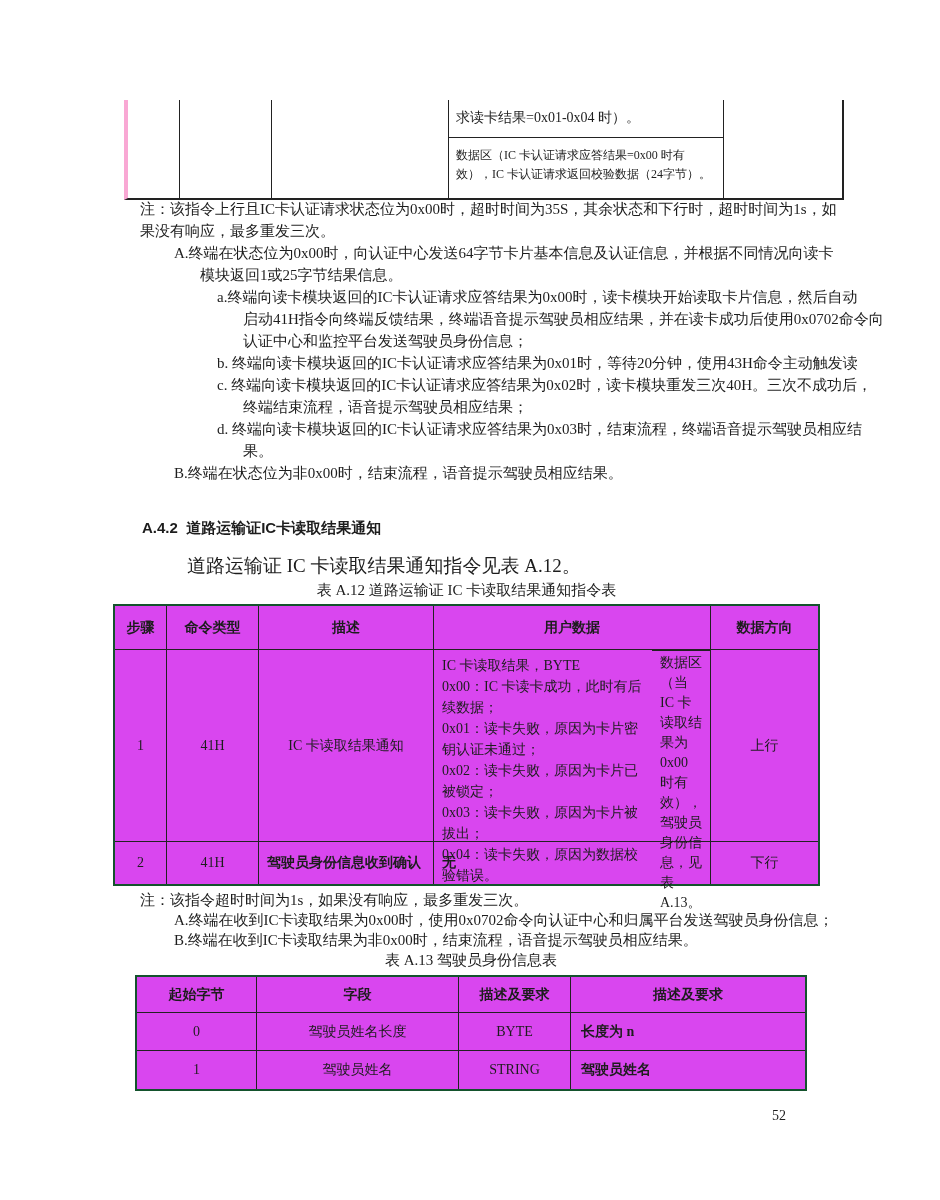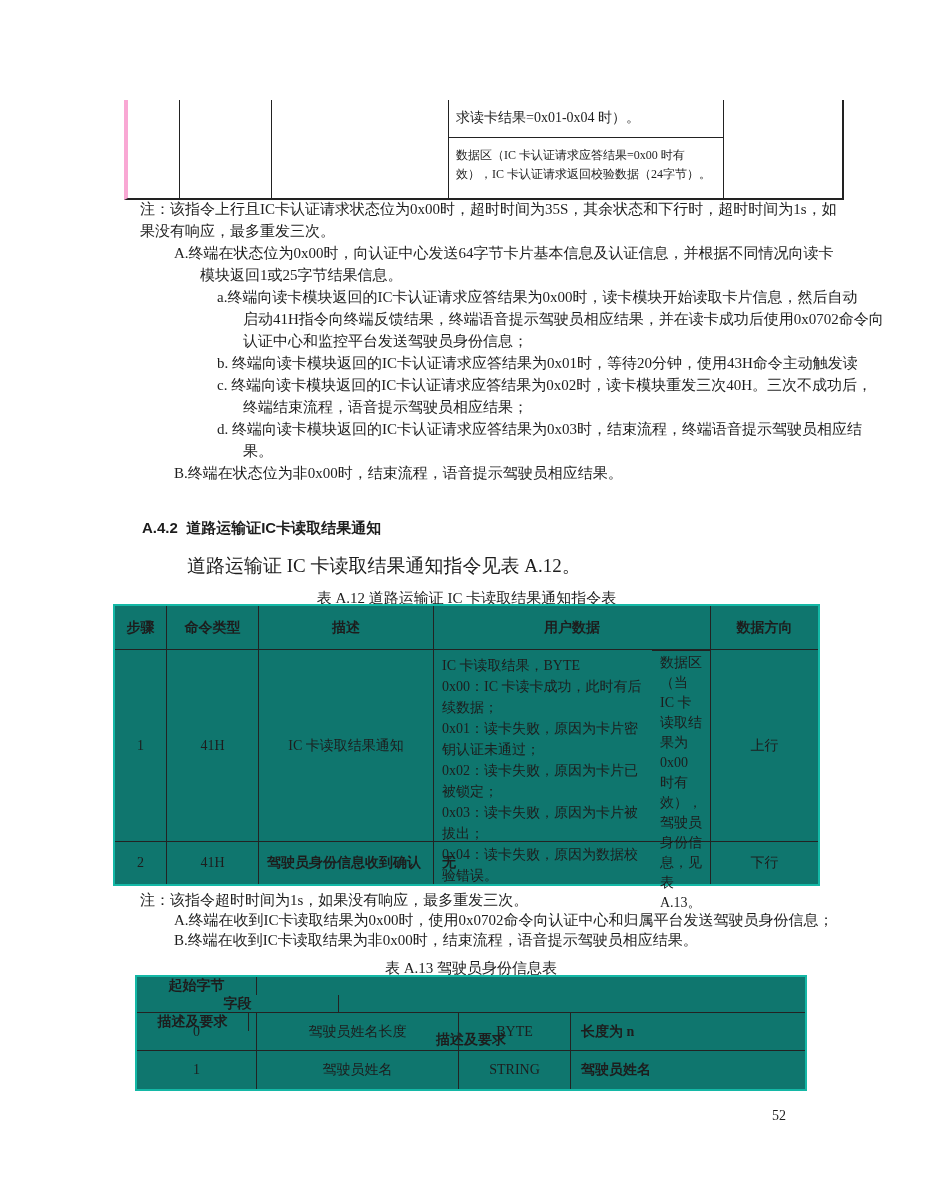--- a/index.html
+++ b/index.html
@@ -27,24 +27,24 @@
   .noteblk .nline{line-height:22px;white-space:pre;}
   .i0{padding-left:27px;}
   .i1{padding-left:61px;}
   .i2{padding-left:87px;}
   .i3{padding-left:104px;}
   .i4{padding-left:130px;}
 
   
   .heading{left:142px;top:519px;font-size:15px;font-weight:bold;white-space:pre;}
   .intro{left:187px;top:553px;font-size:19px;}
-  .tbl-title{font-size:15px;text-align:center;margin-top:8px;}
+  .tbl-title{font-size:15px;text-align:center;}
 
   
-  .dtable{border:2px solid #14b8a6;box-sizing:border-box;background:#0f766e;}
+  .dtable{border:2px solid #14532d;box-sizing:border-box;background:#d946ef;}
   .trow{display:flex;box-sizing:border-box;}
   .tcell{box-sizing:border-box;border-right:1px solid #222;display:flex;align-items:center;justify-content:center;font-size:14px;}
   .tcell.last{border-right:none;}
   .tcell.left{justify-content:flex-start;padding-left:8px;font-weight:bold;}
   .hdr{font-family:"Liberation Sans","DejaVu Sans",sans-serif;font-weight:bold;font-size:14px;}
 
   
   .t12{left:113px;top:604px;width:707px;}
   .t12 .hrow{height:44px;border-bottom:1px solid #222;}
   .t12 .r1{height:192px;border-bottom:1px solid #222;}
@@ -53,21 +53,21 @@
   .t12 .c2{width:92px;}
   .t12 .c3{width:175px;}
   .t12 .c4{width:277px;}
   .t12 .c5{flex:1;}
   .t12 .udcol{flex-direction:row;align-items:stretch;justify-content:flex-start;padding:0;}
   .t12 .ud-main{height:148px;box-sizing:border-box;padding:5px 8px;line-height:21px;font-size:14px;}
   .t12 .ud-sub{flex:1;border-top:1px solid #222;box-sizing:border-box;padding:2px 8px;line-height:20px;font-size:14px;}
 
   
   .t13{left:135px;top:975px;width:672px;}
-  .t13 .hrow{height:36px;border-bottom:1px solid #222;flex-direction:column;}
+  .t13 .hrow{height:36px;border-bottom:1px solid #222;}
   .t13 .brow{height:38px;}
   .t13 .brow1{border-bottom:1px solid #222;}
   .t13 .k1{width:120px;}
   .t13 .k2{width:202px;}
   .t13 .k3{width:112px;}
   .t13 .k4{flex:1;}
   .t13 .left{padding-left:10px;}
 
   .pagenum{left:772px;top:1108px;font-size:14px;}
 </style>

